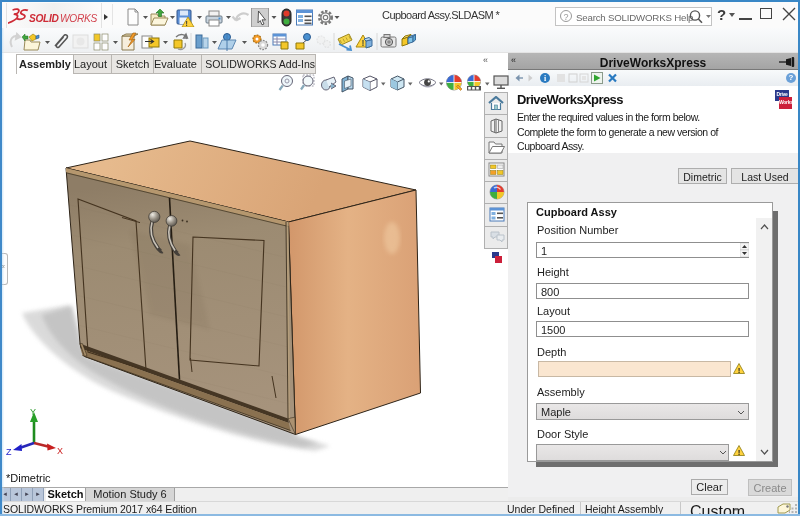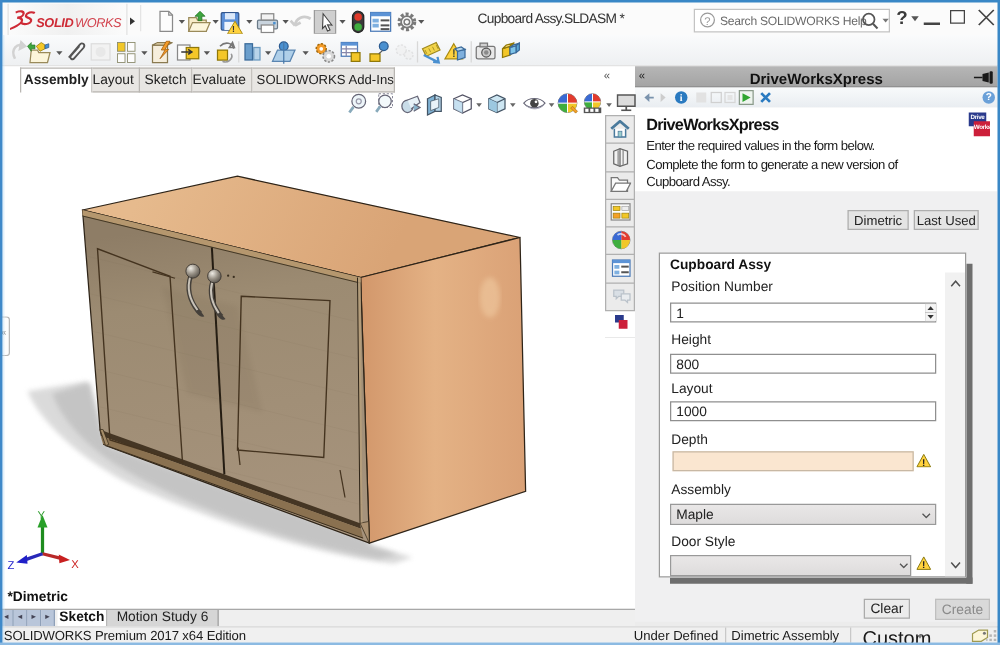--- a/index.html
+++ b/index.html
@@ -394,21 +394,21 @@
   <path d="M21.5 444 L13 450 L22 451 Z" fill="#2020c8"></path>
   <path d="M47 443.5 L56 448 L47.5 450.5 Z" fill="#c82020"></path>
   <text x="6" y="455" font-size="9" fill="#2222cc" font-family="Liberation Sans">Z</text>
   <text x="57" y="454" font-size="9" fill="#cc2222" font-family="Liberation Sans">X</text>
  </g>
 </svg>
 
 <div class="a" style="left:0;top:253px;width:8px;height:32px;background:#fdfdfd;border:1px solid #b8b8b8;border-left:none;border-radius:0 3px 3px 0"></div>
 <div class="a" style="left:1px;top:263px;font-size:7px;color:#666">«</div>
 
-<div class="a" style="left:6px;top:472px;font-size:11px;font-weight:bold;color:#111">*Dimetric</div>
+<div class="a" style="left:6px;top:472px;font-size:11px;font-weight:normal;color:#111">*Dimetric</div>
 
 <div class="a" style="left:508px;top:53px;width:290px;height:444px;background:#f0f0f1"></div>
 
 <div class="a" style="left:508px;top:53px;width:290px;height:17px;background:linear-gradient(#b6b6b6,#a4a4a4);border-bottom:1px solid #787878"></div>
 <div class="a" style="left:511px;top:55px;font-size:9px;color:#222">«</div>
 <div class="a" style="left:508px;top:55.5px;width:290px;text-align:center;font-size:12px;font-weight:bold;color:#111">DriveWorksXpress</div>
 <svg class="a" style="left:779px;top:56px" width="17" height="12" viewBox="0 0 17 12">
     <line x1="0" y1="6" x2="7" y2="6" stroke="#1a1a1a" stroke-width="1.3"></line>
     <path d="M7 3.2 L12 2 L12 10 L7 8.8 Z" fill="#1a1a1a"></path>
     <rect x="12.6" y="1" width="2.6" height="10" rx="1" fill="#1a1a1a"></rect>
@@ -433,21 +433,21 @@
 
 <div class="a" style="left:508px;top:86px;width:290px;height:67px;background:#fff"></div>
 <div class="a" style="left:517px;top:92px;font-size:13px;letter-spacing:-.6px;font-weight:bold;color:#111">DriveWorksXpress</div>
 <div class="a" style="left:775px;top:90px;width:14px;height:11px;background:#2a3a8c"></div>
 <div class="a" style="left:775px;top:92px;width:14px;text-align:center;font-size:5px;line-height:5px;color:#fff;font-weight:bold;letter-spacing:-.3px">Drive</div>
 <div class="a" style="left:779px;top:97px;width:13px;height:12px;background:#cc1f3a"></div>
 <div class="a" style="left:779px;top:100px;width:13px;text-align:center;font-size:5px;line-height:5px;color:#fff;font-weight:bold;letter-spacing:-.3px">Works</div>
 <div class="a" style="left:517px;top:110px;font-size:10.5px;letter-spacing:-.45px;color:#1a1a1a;line-height:14.7px">Enter the required values in the form below.<br>Complete the form to generate a new version of<br>Cupboard Assy.</div>
 
 <div class="a tb" style="left:678px;top:168px;width:49px;height:16px;background:#e4e4e4;border:1px solid #aeaeae;text-align:center;padding-top:1.5px;white-space:nowrap;font-size:10.5px">Dimetric</div>
-<div class="a tb" style="left:731px;top:168px;width:52px;height:16px;background:#e4e4e4;border:1px solid #aeaeae;text-align:center;padding-top:1.5px;white-space:nowrap;font-size:10.5px">Last Used</div>
+<div class="a tb" style="left:731px;top:168px;width:68px;height:16px;background:#e4e4e4;border:1px solid #aeaeae;text-align:center;padding-top:1.5px;white-space:nowrap;font-size:10.5px">Last Used</div>
 
 <div class="a" style="left:773px;top:211px;width:5px;height:256px;background:#6e6e6e"></div>
 <div class="a" style="left:536px;top:462px;width:242px;height:5px;background:#6e6e6e"></div>
 
 <div class="a" style="left:527px;top:202px;width:246px;height:260px;background:#fff;border:1px solid #9a9a9a;overflow:hidden"></div>
 <div class="a" style="left:536px;top:206px;font-size:11px;font-weight:bold;color:#111">Cupboard Assy</div>
 <div class="a tb" style="left:537px;top:224px">Position Number</div>
 <div class="a" style="left:536px;top:242px;width:213px;height:16px;background:#fff;border:1px solid #8f8f8f"></div>
 <div class="a tb" style="left:541px;top:245px">1</div>
 <div class="a" style="left:740px;top:243px;width:9px;height:14px;border-left:1px solid #aaa"></div>
@@ -455,21 +455,21 @@
     <rect width="9" height="7" fill="#f4f4f4" stroke="#bbb" stroke-width=".5"></rect>
     <rect y="7" width="9" height="7" fill="#f4f4f4" stroke="#bbb" stroke-width=".5"></rect>
     <path d="M4.5 2 L7 5 L2 5 Z" fill="#333"></path>
     <path d="M4.5 12 L7 9 L2 9 Z" fill="#333"></path>
   </svg>
 <div class="a tb" style="left:537px;top:266px">Height</div>
 <div class="a" style="left:536px;top:283px;width:213px;height:16px;background:#fff;border:1px solid #8f8f8f"></div>
 <div class="a tb" style="left:541px;top:286px">800</div>
 <div class="a tb" style="left:537px;top:305px">Layout</div>
 <div class="a" style="left:536px;top:321px;width:213px;height:16px;background:#fff;border:1px solid #8f8f8f"></div>
-<div class="a tb" style="left:541px;top:324px">1000</div>
+<div class="a tb" style="left:541px;top:324px">1500</div>
 <div class="a tb" style="left:537px;top:346px">Depth</div>
 <div class="a" style="left:538px;top:361px;width:193px;height:16px;background:#fae6d0;border:1px solid #c8b8a4"></div>
 <svg class="a" style="left:733px;top:363px" width="12" height="11" viewBox="0 0 12 11">
     <path d="M6 .5 L11.5 10.5 L.5 10.5 Z" fill="#ffd23e" stroke="#8a7a10" stroke-width=".8"></path>
     <text x="6" y="9.5" font-size="8" font-weight="bold" fill="#222" text-anchor="middle">!</text>
   </svg>
 <div class="a tb" style="left:537px;top:386px">Assembly</div>
 <div class="a" style="left:536px;top:403px;width:213px;height:17px;background:linear-gradient(#e9e7e7,#dedcdc);border:1px solid #999"></div>
 <div class="a tb" style="left:541px;top:406px">Maple</div>
 <svg class="a" style="left:737px;top:409.5px" width="8" height="5" viewBox="0 0 8 5">
@@ -564,21 +564,21 @@
  <div style="width:11px;background:#b9c6da;border-right:1px solid #8fa0b8;font-size:6px;color:#445;text-align:center;line-height:13px">►</div>
  <div style="width:11px;background:#b9c6da;border-right:1px solid #8fa0b8;font-size:6px;color:#445;text-align:center;line-height:13px">►</div>
 </div>
 <div class="a" style="left:46px;top:488px;width:40px;height:13px;background:#fff;border-right:1px solid #a0a0a0;font-size:11px;font-weight:bold;color:#111;text-align:center">Sketch</div>
 <div class="a" style="left:86px;top:488px;width:89px;height:13px;background:#d6d6d6;border-right:1px solid #a0a0a0;font-size:11px;color:#222;text-align:center">Motion Study 6</div>
 
 <div class="a" style="left:0;top:501px;width:800px;height:13px;background:#f0f0f0;border-top:1px solid #d8d8d8"></div>
 <div class="a" style="left:3px;top:503px;font-size:10.5px;letter-spacing:-.1px;color:#1a1a1a">SOLIDWORKS Premium 2017 x64 Edition</div>
 <div class="a" style="left:507px;top:503px;font-size:10.5px;color:#1a1a1a">Under Defined</div>
 <div class="a" style="left:580px;top:502px;width:1px;height:12px;background:#c8c8c8"></div>
-<div class="a" style="left:585px;top:503px;font-size:10.5px;color:#1a1a1a">Dimetric Assembly</div>
+<div class="a" style="left:585px;top:503px;font-size:10.5px;color:#1a1a1a">Height Assembly</div>
 <div class="a" style="left:680px;top:502px;width:1px;height:12px;background:#c8c8c8"></div>
 <div class="a" style="left:690px;top:503px;font-size:16px;color:#1a1a1a">Custom</div>
 <div class="a" style="left:734px;top:508px;width:0;height:0;border-left:2.5px solid transparent;border-right:2.5px solid transparent;border-top:3px solid #777"></div>
 <svg class="a" style="left:777px;top:503px" width="15" height="11" viewBox="0 0 15 11">
     <path d="M1 4 L6 1 L13 1 L13 7 L8 10 L1 10 Z" fill="#fdf6d8" stroke="#a09a50"></path>
     <circle cx="10.5" cy="3.5" r="1.2" fill="#777"></circle>
   </svg>
 
 <div class="a" style="left:0;top:0;width:800px;height:2px;background:#3987c6"></div>
 <div class="a" style="left:0;top:0;width:1.5px;height:516px;background:#3f89c9"></div>

